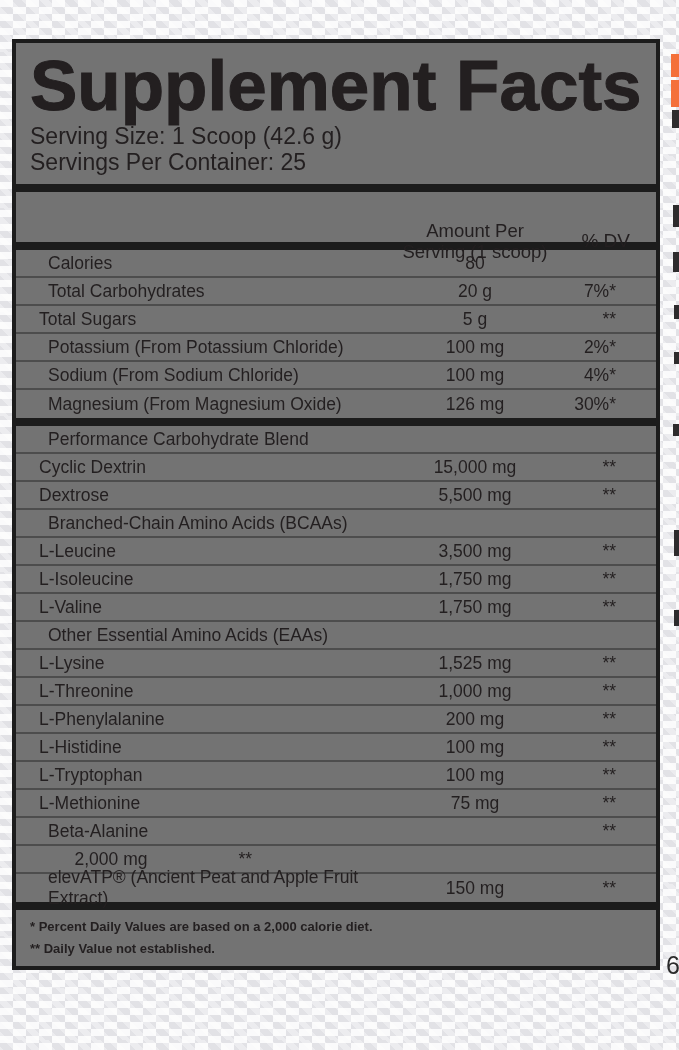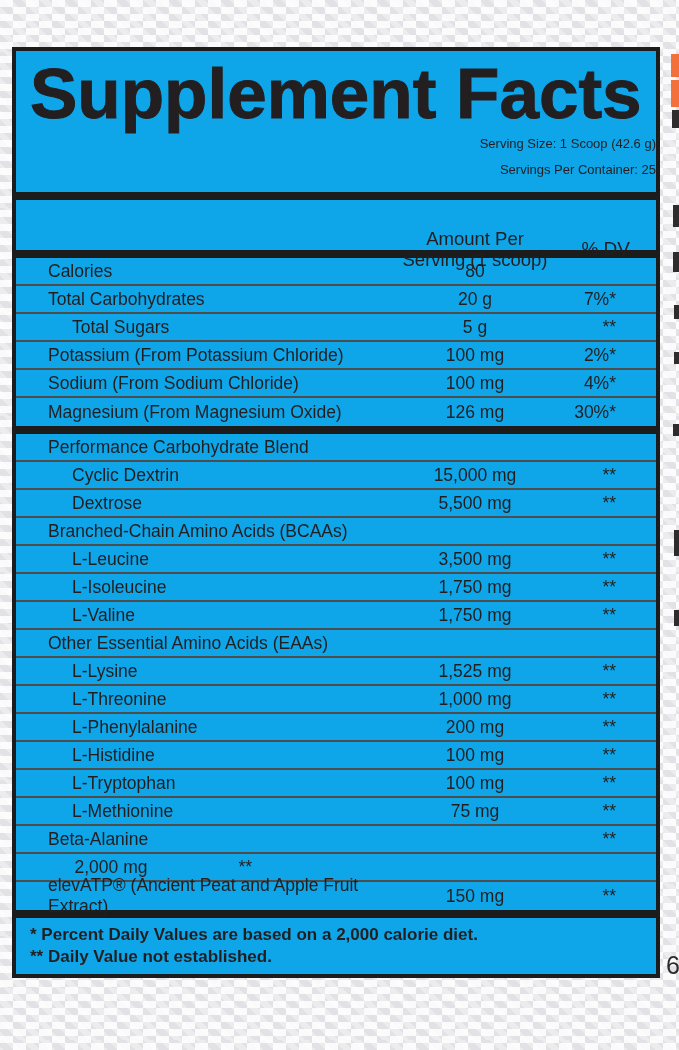--- a/index.html
+++ b/index.html
@@ -7,43 +7,43 @@
     width:679px;height:1050px;position:relative;overflow:hidden;
     font-family:"Liberation Sans",sans-serif;
     
     background-color:#f2f2f4;
     background-image:
       repeating-linear-gradient(45deg, rgba(255,255,255,.35) 0 6px, rgba(0,0,0,0) 6px 13px),
       conic-gradient(#e2e2e6 90deg, #fafafb 90deg 180deg, #e2e2e6 180deg 270deg, #fafafb 270deg);
     background-size: 52px 52px, 26px 14px;
   }
   .panel{
-    position:absolute;left:12px;top:47px;width:640px;height:923px;
-    background:#0ea5e9;border:4px solid var(--ink,#1c1c1c);box-sizing:content-box;
+    position:absolute;left:12px;top:39px;width:640px;height:923px;
+    background:#737373;border:4px solid var(--ink,#1c1c1c);box-sizing:content-box;
     color:var(--text,#231f20);
   }
   .title{
     margin:6px 0 0 14px;height:74px;line-height:74px;
     font-size:71px;font-weight:bold;letter-spacing:0px;white-space:nowrap;
     -webkit-text-stroke:1px var(--text,#231f20);
   }
-  .serving-line{margin-left:14px;height:26px;line-height:26px;font-size:13px;text-align:right;}
+  .serving-line{margin-left:14px;height:26px;line-height:26px;font-size:23px;}
   .bar{height:8px;background:var(--ink,#1c1c1c);}
   .bar.gap-top{margin-top:9px;}
   .cols{display:flex;align-items:center;}
   .col-name{flex:1;padding-left:32px;}
   .col-amount{width:190px;text-align:center;}
   .col-dv{width:86px;text-align:right;padding-right:40px;box-sizing:border-box;}
   .header-row{height:50px;font-size:18.5px;}
   .header-amount{line-height:21px;text-align:center;margin-top:48px;}
   .header-dv{font-size:19px;padding-right:26px;margin-top:48px;}
   .row{height:28px;font-size:17.5px;border-bottom:2px solid #4d4d4d;box-sizing:border-box;}
   .row.no-border{border-bottom:none;}
-  .row .indent{padding-left:56px;}
-  .footnotes{margin:6px 0 0 14px;font-weight:bold;font-size:17px;}
+  .row .indent{padding-left:23px;}
+  .footnotes{margin:6px 0 0 14px;font-weight:bold;font-size:13px;}
   .footnotes div{height:22px;line-height:22px;}
   
   .frag{position:absolute;}
   .frag.orange{background:var(--accent,#f4703a);}
   .frag.dark{background:#2e2c2d;}
   .page-number{
     position:absolute;left:666px;top:951px;width:20px;height:28px;
     font-size:25px;line-height:28px;color:#2b2b2b;
   }
 </style>

